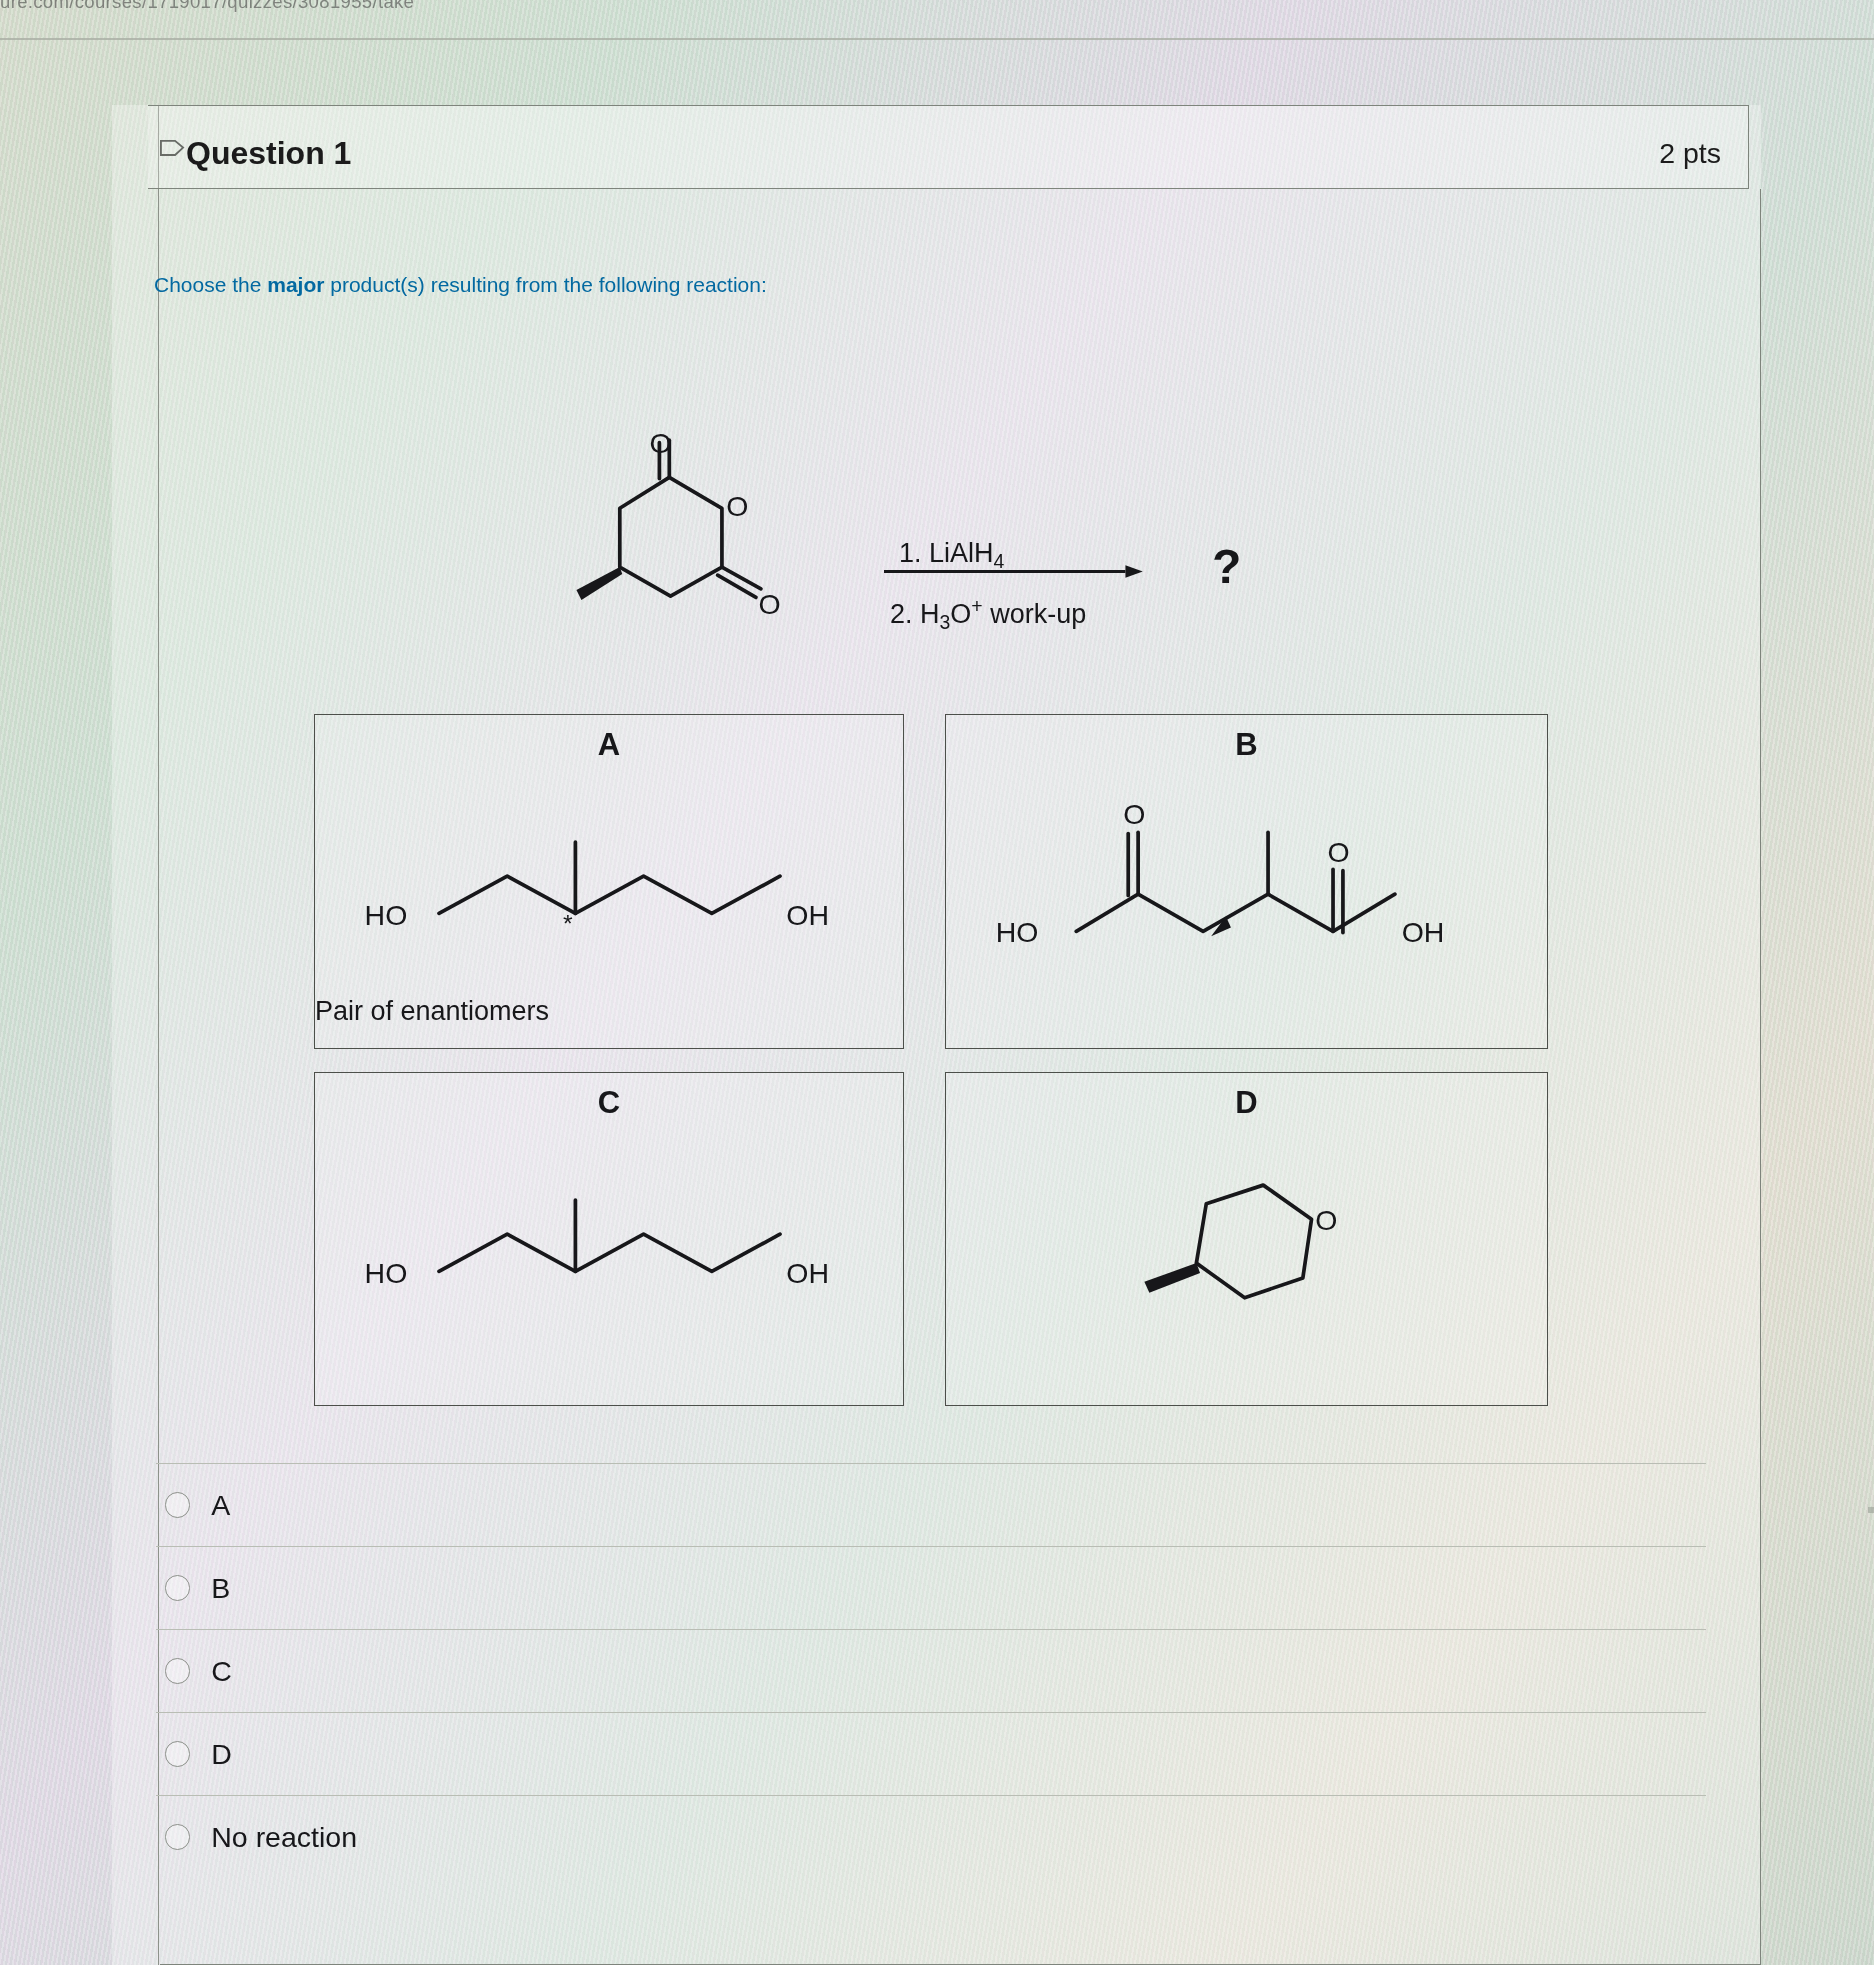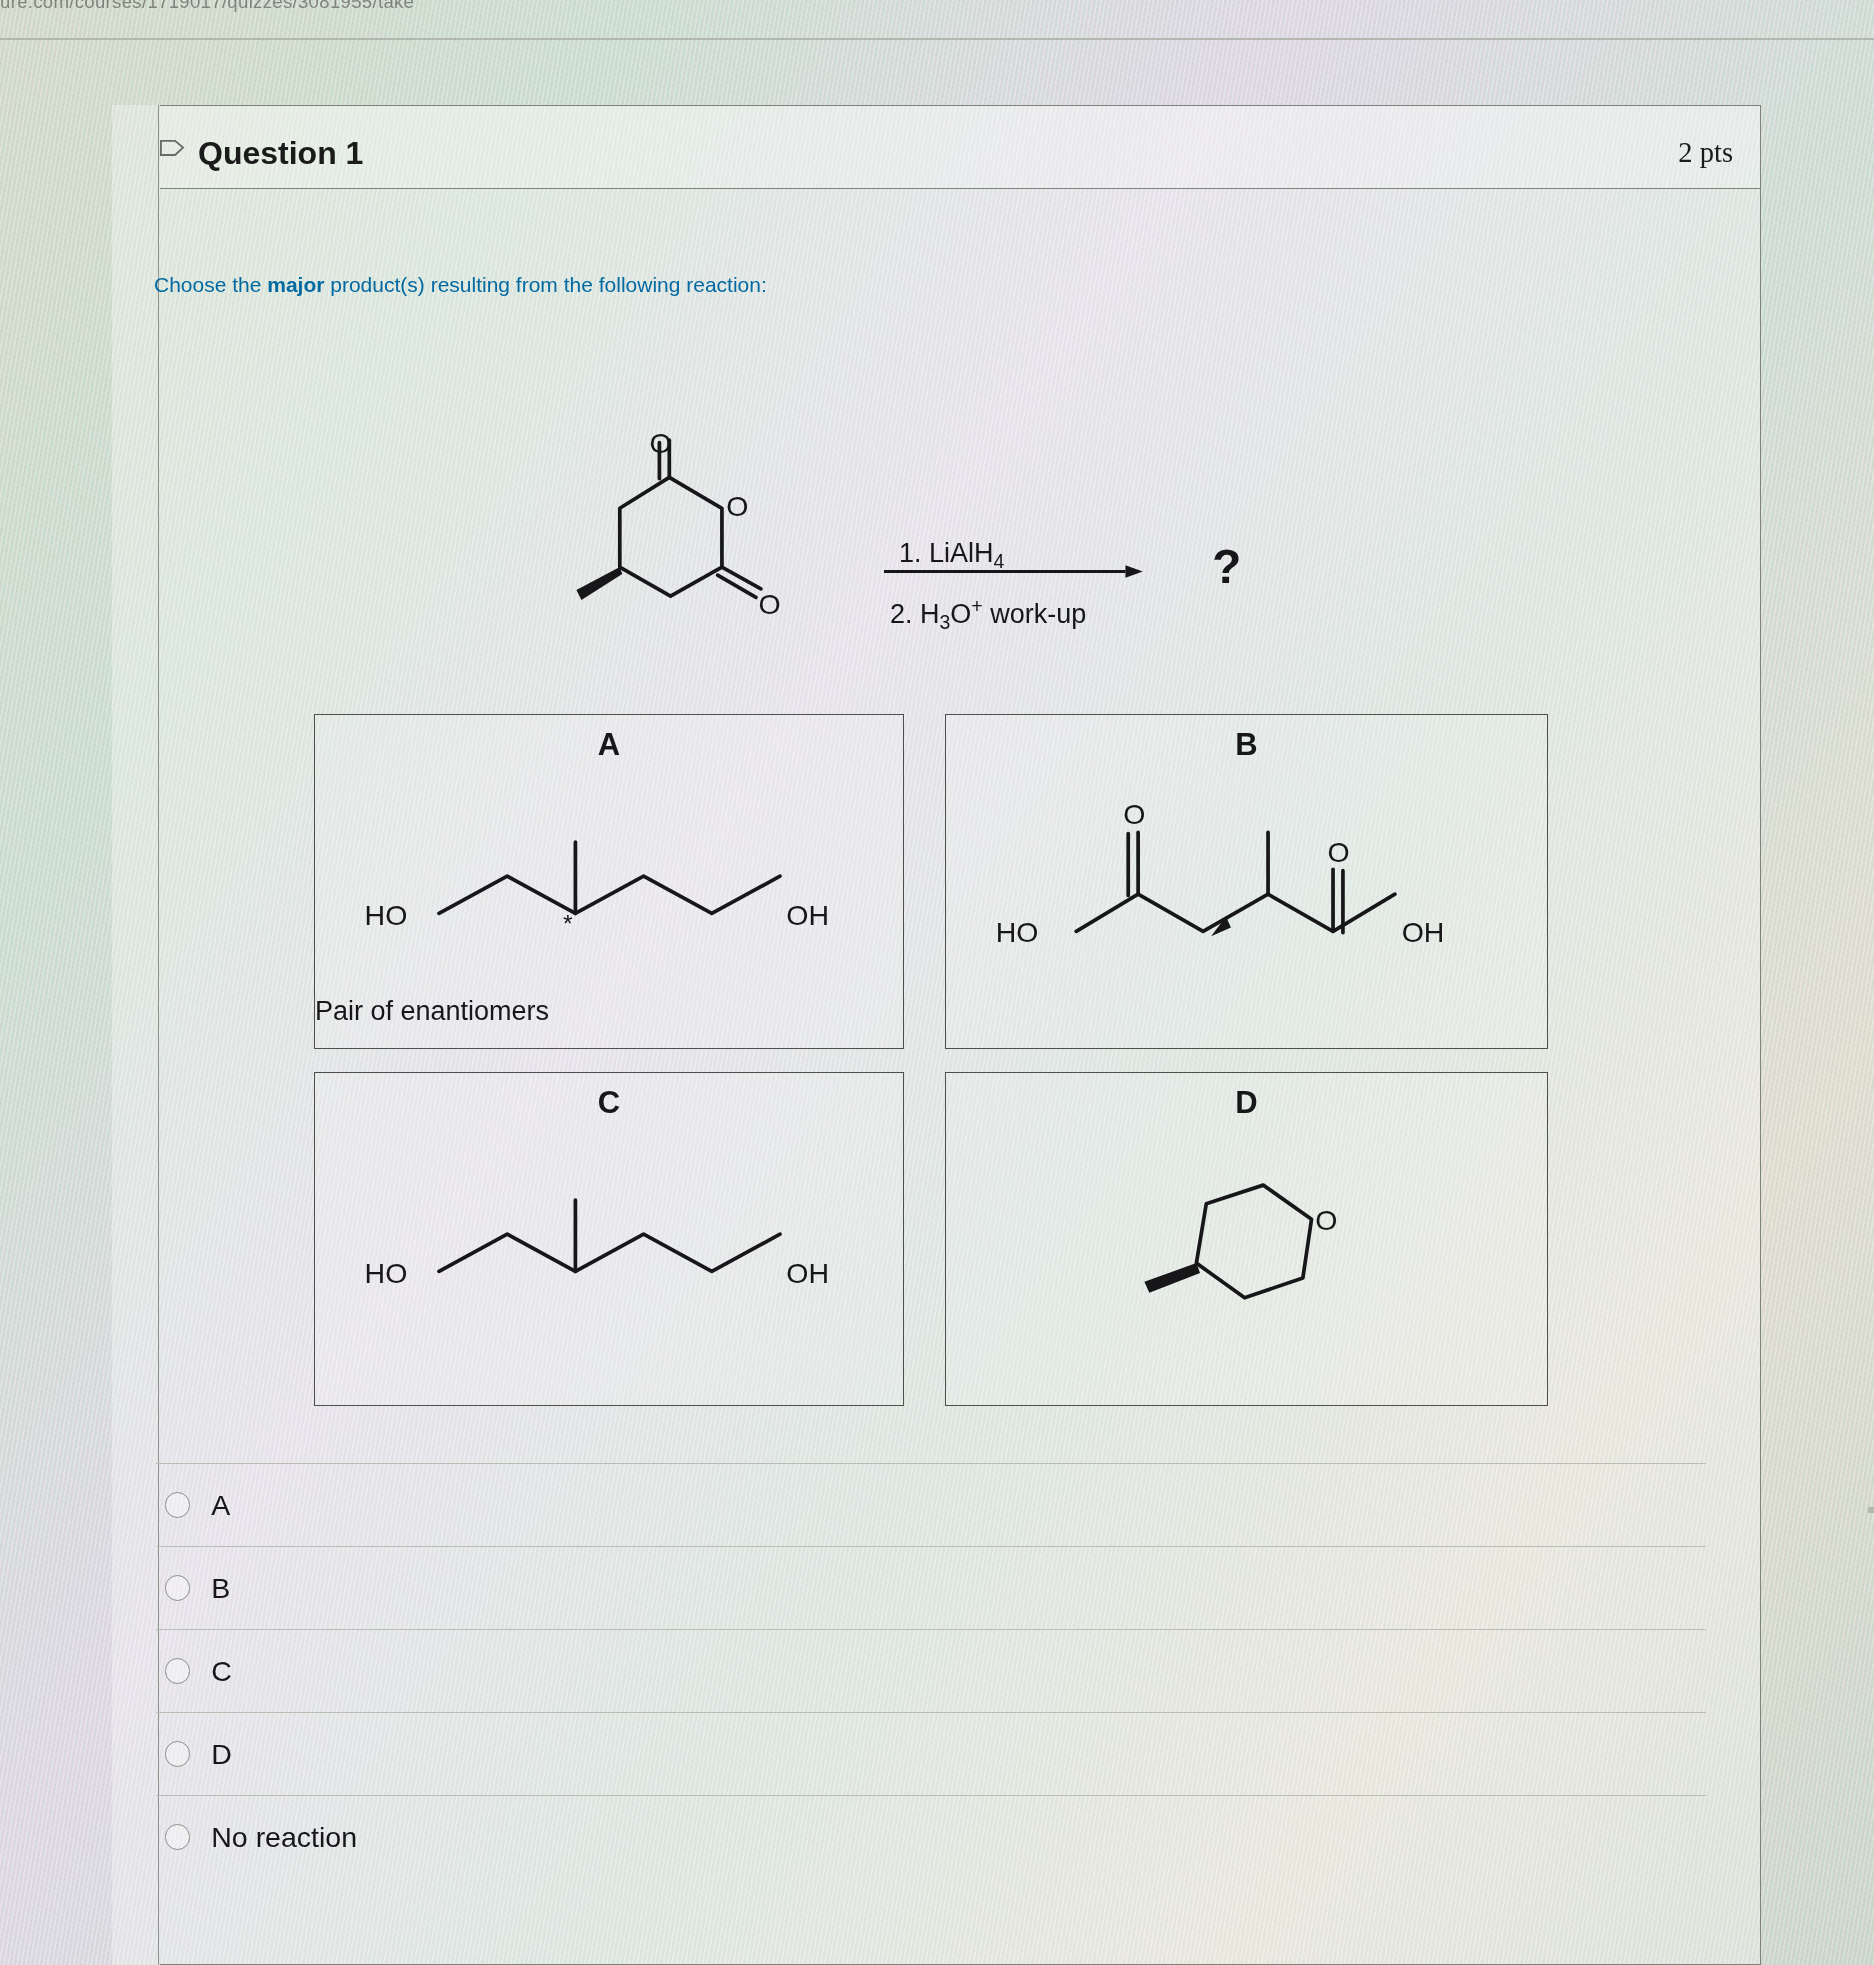--- a/index.html
+++ b/index.html
@@ -35,29 +35,29 @@
     background:rgba(255,255,255,0.30);
   }
   .left-rail{
     position:absolute;left:112px;top:105px;width:46px;height:1860px;
     border-right:1.9px solid #8d928a;
   }
   .flag-icon{
     position:absolute;left:47px;top:34px;width:26px;height:32px;
   }
   .q-header{
-    position:absolute;left:160px;top:105px;width:1601px;height:84px;
+    position:absolute;left:148px;top:105px;width:1601px;height:84px;
     border:1.9px solid #7e847c;border-left:none;
     background:rgba(255,255,255,0.22);
     display:flex;align-items:center;justify-content:space-between;
     box-sizing:border-box;
     padding:12px 27px 0 38px;
   }
   .q-title{font-size:32px;font-weight:bold;color:#1b1b1b;}
-  .q-pts{font-size:28.5px;color:#1b1b1b;font-family:Liberation Serif, serif;}
+  .q-pts{font-size:28.5px;color:#1b1b1b;}
   .q-body{
     position:absolute;left:160px;top:189px;width:1601px;height:1776px;
     border:1.9px solid #7e847c;border-top:none;border-left:none;
     box-sizing:border-box;
   }
   .prompt{
     position:absolute;left:154px;top:273px;width:1364px;
     font-size:21px;color:#0369a1;
   }
   .prompt b{font-weight:bold;}

